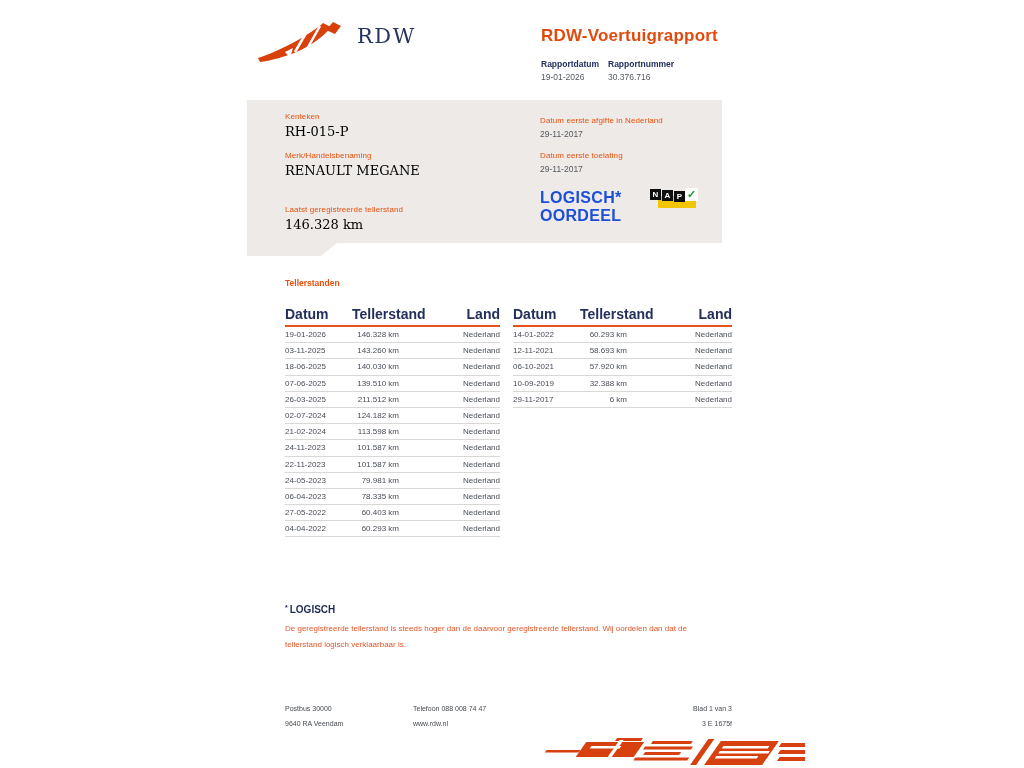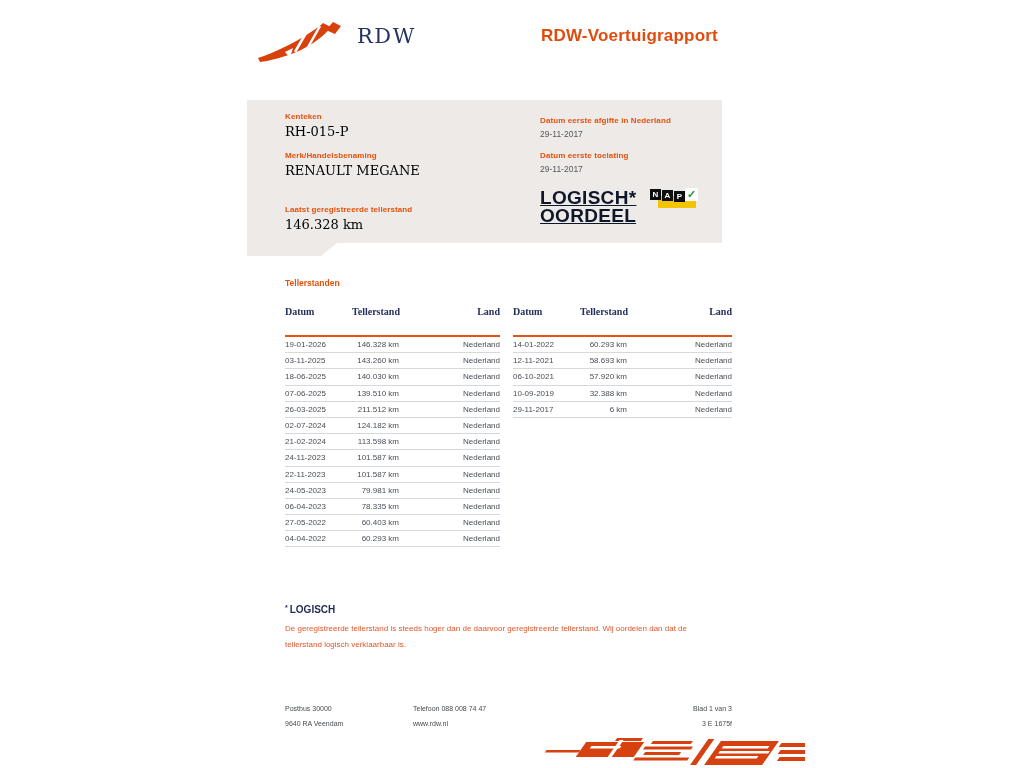--- a/index.html
+++ b/index.html
@@ -30,31 +30,31 @@
     position: absolute; left: 247px; top: 100px; width: 475px; height: 143px;
     background: #edeae8;
   }
   .panel-tab {
     position: absolute; left: 247px; top: 243px; width: 90px; height: 13px;
     background: #edeae8;
     clip-path: polygon(0 0, 100% 0, 82% 100%, 0 100%);
   }
   .panel-col-left { position: absolute; left: 38px; top: 12px; width: 240px; }
   .panel-col-right { position: absolute; left: 293px; top: 16px; width: 175px; }
-  .f-label { color: #e8500c; font-size: 8px; font-weight: bold; letter-spacing: 0.1px; }
+  .f-label { color: #e8500c; font-size: 8px; font-weight: normal; letter-spacing: 0.1px; }
   .f-value-serif {
     font-family: "DejaVu Serif", serif; color: #000000;
     font-size: 13px; margin-top: 3px;
   }
   .f-value-sm { color: #55595f; font-size: 8.5px; margin-top: 4px; }
   .gap-sm { height: 12px; }
   .gap-md { height: 27px; }
   .oordeel {
-    color: #0f172a; font-size: 19px; font-weight: 800;
-    line-height: 18px; letter-spacing: 0.3px; margin-top: 15px; text-decoration: underline;
+    color: #1d4ed8; font-size: 16px; font-weight: 800;
+    line-height: 18px; letter-spacing: 0.3px; margin-top: 15px;
   }
 
   
   .nap { position: absolute; left: 403px; top: 87px; width: 48px; height: 24px; }
   .nap-yellow { position: absolute; left: 8px; top: 9px; width: 38px; height: 12px; background: #f3c402; }
   .nap-letter {
     position: absolute; width: 11px; height: 11px; background: #0e0e0e;
     color: #fff; font-size: 8px; font-weight: bold;
     display: flex; align-items: center; justify-content: center;
   }
@@ -66,22 +66,22 @@
   }
 
   
   .tables-wrap { position: absolute; left: 285px; top: 278px; width: 447px; }
   .tables-title { color: #e8500c; font-size: 8.5px; font-weight: bold; margin-bottom: 16px; }
   .tables-flex { display: flex; align-items: flex-start; }
   table { border-collapse: collapse; table-layout: fixed; }
   .tbl-left { width: 215px; margin-right: 13px; }
   .tbl-right { width: 219px; }
   th {
-    color: #232f5c; font-size: 10px; font-weight: bold; text-align: left;
-    padding: 2px 0 18px 0; border-bottom: 2px solid #e4531a; font-family: Liberation Serif, serif;
+    color: #232f5c; font-size: 14px; font-weight: bold; text-align: left;
+    padding: 2px 0 3px 0; border-bottom: 2px solid #e4531a;
   }
   td { color: #474d57; font-size: 8px; padding: 3.1px 0; border-bottom: 1px solid #d8d8d8; }
   .col-datum { width: 67px; }
   .col-teller { width: 47px; }
   th.col-teller, td.cell-teller { text-align: right; }
   th.col-land, td.cell-land { text-align: right; }
 
   
   .footnote { position: absolute; left: 285px; top: 604px; width: 436px; }
   .footnote-title { color: #1e2a55; font-size: 10px; font-weight: 800; }
@@ -113,20 +113,30 @@
         <line x1="52" y1="6" x2="38" y2="30"></line>
         <line x1="63" y1="4" x2="50" y2="27"></line>
       </g>
       <path d="M28,30 L36,26 L33,36 Z" fill="#ffffff"></path>
     </svg>
     <div class="logo-text">RDW</div>
   </div>
 
   <div class="report-head">
     <div class="report-title">RDW-Voertuigrapport</div>
+    <div class="report-meta">
+      <div class="meta-col1">
+        <div class="meta-label">Rapportdatum</div>
+        <div class="meta-value">19-01-2026</div>
+      </div>
+      <div>
+        <div class="meta-label">Rapportnummer</div>
+        <div class="meta-value">30.376.716</div>
+      </div>
+    </div>
   </div>
 
   <div class="panel">
     <div class="panel-col-left">
       <div class="f-label">Kenteken</div>
       <div class="f-value-serif">RH-015-P</div>
       <div class="gap-sm"></div>
       <div class="f-label">Merk/Handelsbenaming</div>
       <div class="f-value-serif">RENAULT MEGANE</div>
       <div class="gap-md"></div>

